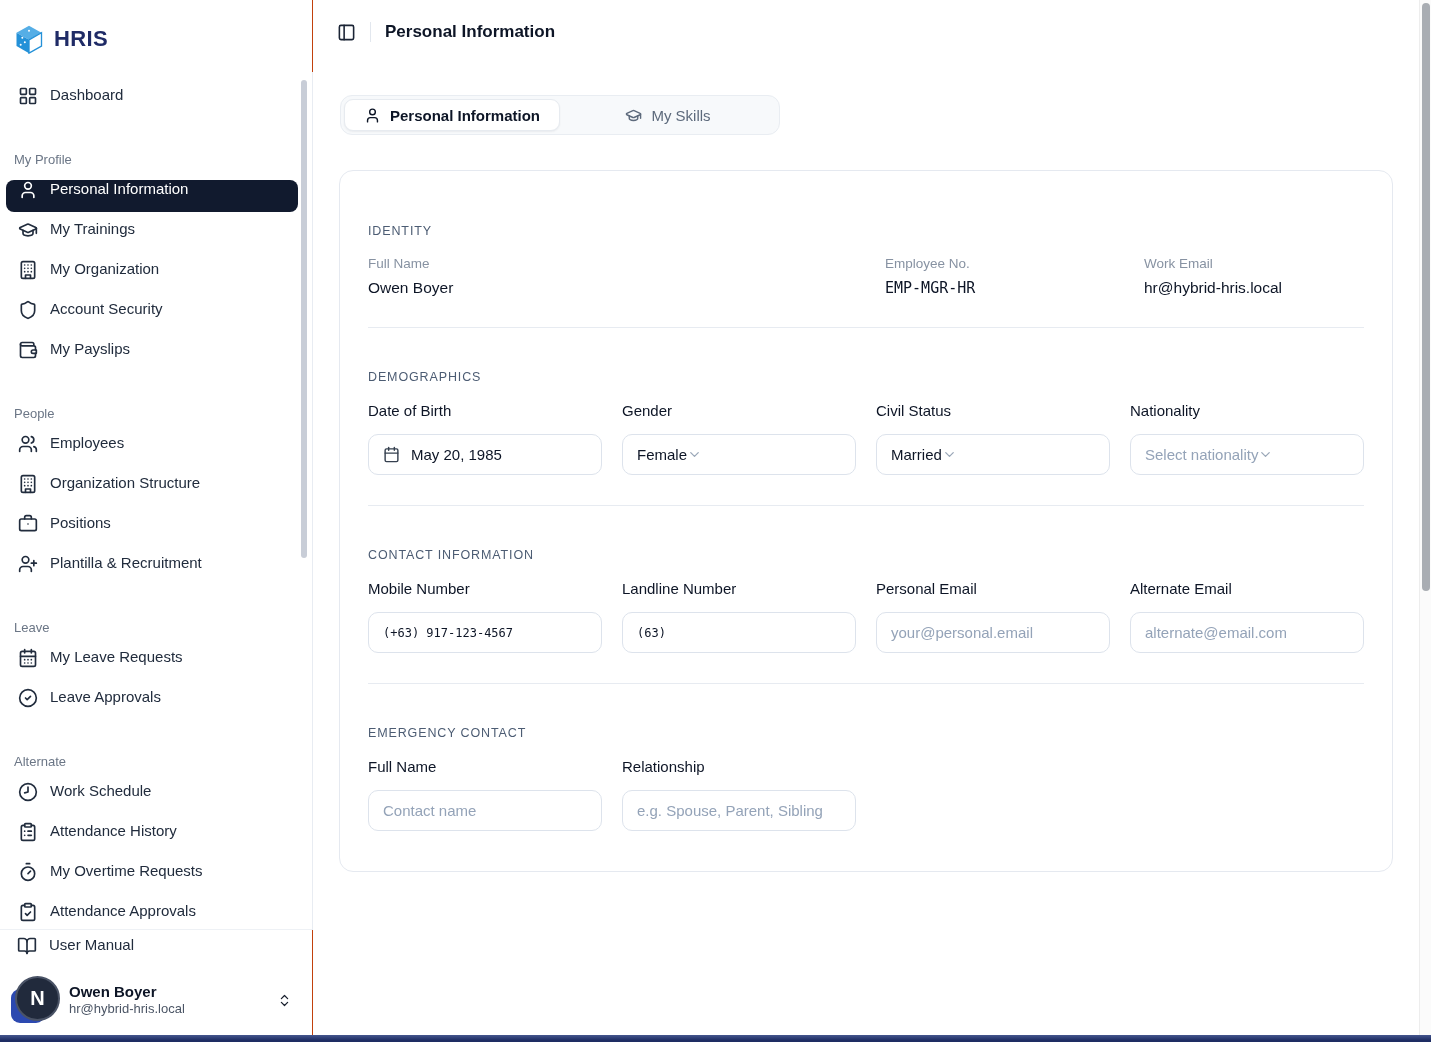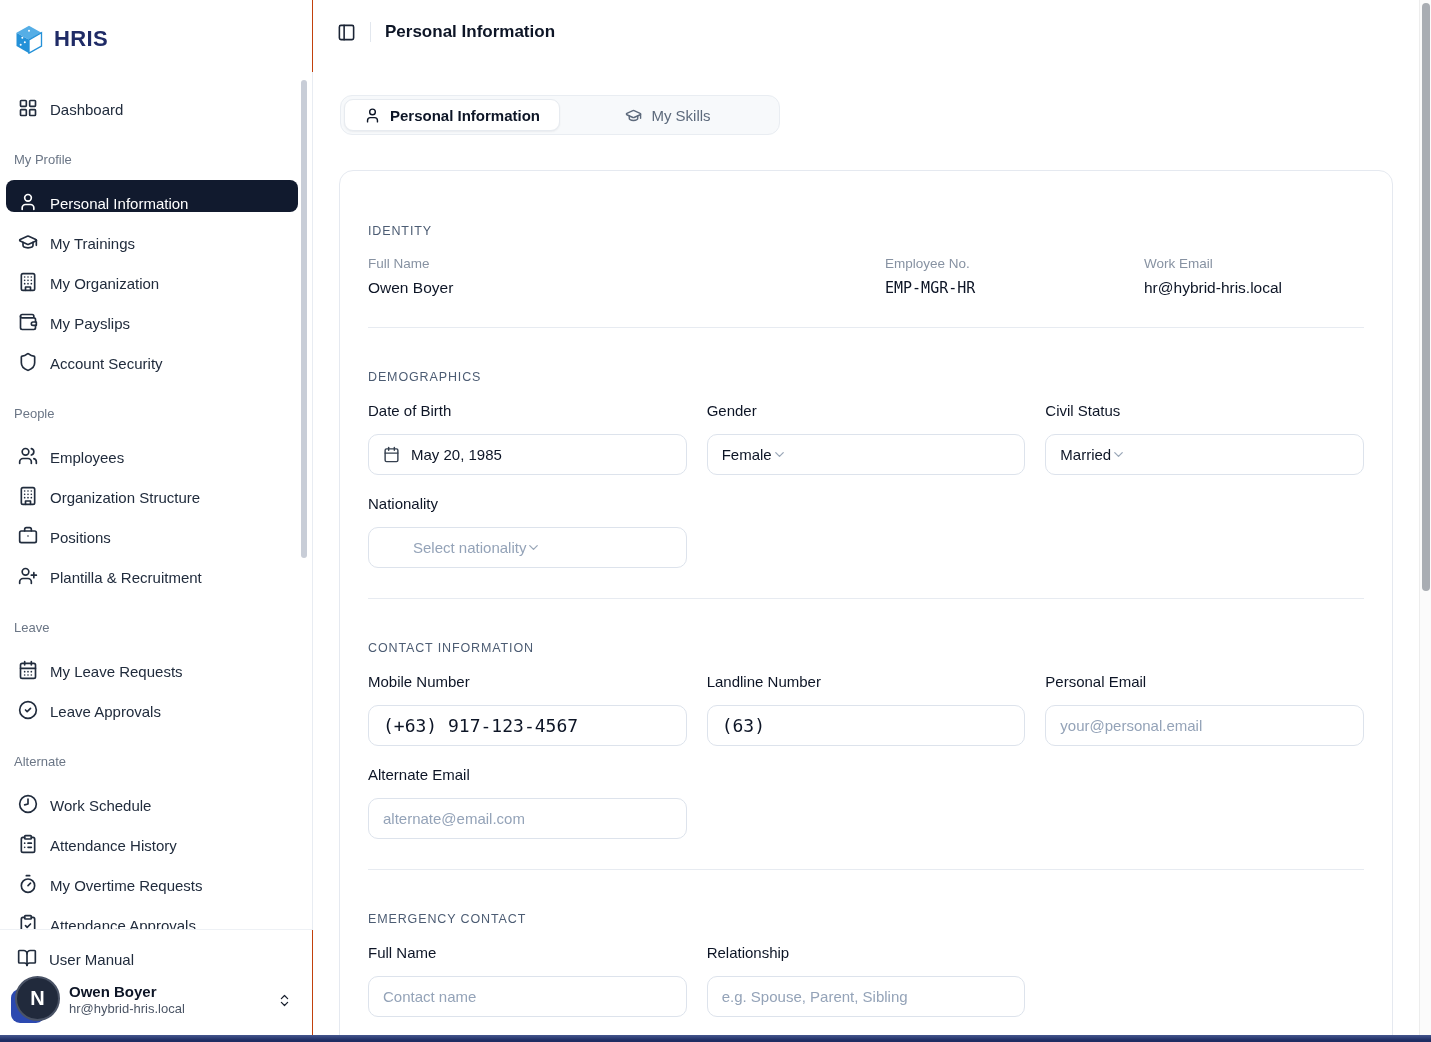--- a/index.html
+++ b/index.html
@@ -6,21 +6,21 @@
   html,body { background:#ffffff; }
   body { font-family:"Liberation Sans", sans-serif; color:#0d1526; }
   .app { position:relative; width:1431px; height:1042px; overflow:hidden; background:#c2410c; }
 
   
   .sidebar { position:absolute; left:0; top:0; width:312px; height:1035px; background:#fff; z-index:5; }
   .sidebar-border { position:absolute; left:312px; top:72px; width:1px; height:858px; background:#e8ecf2; z-index:4; }
   .logo-row { display:flex; align-items:center; gap:10px; padding:16px 0 0 14px; height:62px; cursor:pointer; }
   .logo-text { font-size:22px; font-weight:800; color:#1f2b66; letter-spacing:.4px; }
   .nav { position:absolute; top:72px; left:0; right:0; height:858px; overflow:hidden; padding:14px 14px 0 6px; }
-  .nav-item { display:flex; align-items:flex-end; gap:12px; height:32px; padding:0 12px; margin-bottom:8px;
+  .nav-item { display:flex; align-items:flex-start; gap:12px; height:32px; padding:0 12px; margin-bottom:8px;
               border-radius:8px; font-size:15px; font-weight:500; color:#212c3d; cursor:pointer; white-space:nowrap; }
   .nav-item.active { background:#111a2e; color:#ffffff; }
   .section-label { font-size:13px; color:#6b7686; margin:34px 0 12px; padding-left:8px; height:16px; }
   .icon { display:inline-flex; width:20px; height:20px; flex:0 0 auto; }
   .icon svg { width:100%; height:100%; }
   .icon.sm { width:15px; height:15px; }
   .nav-scrollbar { position:absolute; right:5px; top:8px; width:6px; height:478px; border-radius:3px; background:#c8cdd7; cursor:pointer; }
 
   .sidebar-footer { position:absolute; left:0; top:930px; width:312px; height:105px; background:#fff;
                     padding:6px 12px 0 5px; box-shadow:0 -1px 0 #eef1f5; z-index:6; }
@@ -54,30 +54,30 @@
   .card { margin:35px 0 0 6px; width:1054px; border:1px solid #e5e9f0; border-radius:14px;
           padding:53px 28px 40px 28px; background:#fff; }
   .sec-title { font-size:12.5px; font-weight:400; letter-spacing:.07em; color:#4c5c73; margin-bottom:18px; }
   .sec { margin-top:42px; }
   .divider { border:0; height:1px; background:#e7ebf1; margin-top:30px; }
 
   .id-grid { display:grid; grid-template-columns:517px 259px 1fr; }
   .id-label { font-size:13.5px; color:#8792a2; margin-bottom:8px; }
   .id-value { font-size:15.5px; color:#0d1526; }
 
-  .grid2 { display:grid; grid-template-columns:1fr 1fr 1fr; column-gap:18px; row-gap:20px;gap:20px; }
+  .grid2 { display:grid; grid-template-columns:1fr 1fr 1fr 1fr; column-gap:18px; row-gap:20px;gap:20px; }
   .field label { display:block; font-size:15px; font-weight:500; color:#0d1526; margin-bottom:15px; }
   .input { display:flex; align-items:center; width:100%; height:41px; border:1px solid #dde3ec; border-radius:10px;
            background:#fff; padding:0 14px; font-size:15px; color:#0d1526; font-family:"Liberation Sans",sans-serif; }
   input.input { outline:none; }
   input.input::placeholder { color:#94a3b8; }
-  .mono { font-family:"DejaVu Sans Mono", monospace; font-size:18px; }
+  .mono { font-family:"DejaVu Sans Mono", monospace; font-size:12px; }
   .select { justify-content:flex-start; cursor:pointer; }
   .chev { color:#9aa7b8; width:15px; height:15px; }
-  .placeholder-text { color:#94a3b8;margin-left:30px; }
+  .placeholder-text { color:#94a3b8; }
   .date-ctl { cursor:pointer; }
   .date-ctl .icon { width:17px; height:17px; color:#35404f; margin-right:11px; }
 
   
   .page-scrollbar { position:absolute; right:0; top:0; width:12px; height:1035px; background:#fbfbfb;
                     border-left:1px solid #ededed; z-index:8; cursor:pointer; }
   .page-scrollbar .thumb { position:absolute; left:2px; top:3px; width:8px; height:588px; background:#a9adb3; border-radius:4px; }
   .bottom-bar { position:absolute; left:0; bottom:0; width:1431px; height:7px;
                 background:linear-gradient(180deg,#45568e 0%,#1e2d63 75%); z-index:9; }
 </style>
@@ -148,34 +148,34 @@
                 <path d="M8 14h.01"></path>
                 <path d="M12 14h.01"></path>
                 <path d="M16 14h.01"></path>
               </svg>
             </span>
             <span>My Organization</span>
           </div>
           <div class="nav-item">
             <span class="icon">
               <svg viewBox="0 0 24 24" fill="none" stroke="currentColor" stroke-width="2" stroke-linecap="round" stroke-linejoin="round">
+                <path d="M20 13c0 5-3.5 7.5-7.66 8.94a1 1 0 0 1-.67-.01C7.5 20.5 4 18 4 13V6a1 1 0 0 1 1-1c2 0 4.5-1.2 6.24-2.72a1.17 1.17 0 0 1 1.52 0C14.51 3.81 17 5 19 5a1 1 0 0 1 1 1z"></path>
+              </svg>
+            </span>
+            <span>Account Security</span>
+          </div>
+          <div class="nav-item">
+            <span class="icon">
+              <svg viewBox="0 0 24 24" fill="none" stroke="currentColor" stroke-width="2" stroke-linecap="round" stroke-linejoin="round">
                 <path d="M19 7V5a2 2 0 0 0-2-2H5a2 2 0 0 0 0 4h14a2 2 0 0 1 2 2v3"></path>
                 <path d="M3 5v14a2 2 0 0 0 2 2h14a2 2 0 0 0 2-2v-3"></path>
                 <path d="M18 12a2 2 0 0 0 0 4h4v-4Z"></path>
               </svg>
             </span>
             <span>My Payslips</span>
-          </div>
-          <div class="nav-item">
-            <span class="icon">
-              <svg viewBox="0 0 24 24" fill="none" stroke="currentColor" stroke-width="2" stroke-linecap="round" stroke-linejoin="round">
-                <path d="M20 13c0 5-3.5 7.5-7.66 8.94a1 1 0 0 1-.67-.01C7.5 20.5 4 18 4 13V6a1 1 0 0 1 1-1c2 0 4.5-1.2 6.24-2.72a1.17 1.17 0 0 1 1.52 0C14.51 3.81 17 5 19 5a1 1 0 0 1 1 1z"></path>
-              </svg>
-            </span>
-            <span>Account Security</span>
           </div>
           <div class="section-label">People</div>
           <div class="nav-item">
             <span class="icon">
               <svg viewBox="0 0 24 24" fill="none" stroke="currentColor" stroke-width="2" stroke-linecap="round" stroke-linejoin="round">
                 <path d="M16 21v-2a4 4 0 0 0-4-4H6a4 4 0 0 0-4 4v2"></path>
                 <circle cx="9" cy="7" r="4"></circle>
                 <path d="M22 21v-2a4 4 0 0 0-3-3.87"></path>
                 <path d="M16 3.13a4 4 0 0 1 0 7.75"></path>
               </svg>

